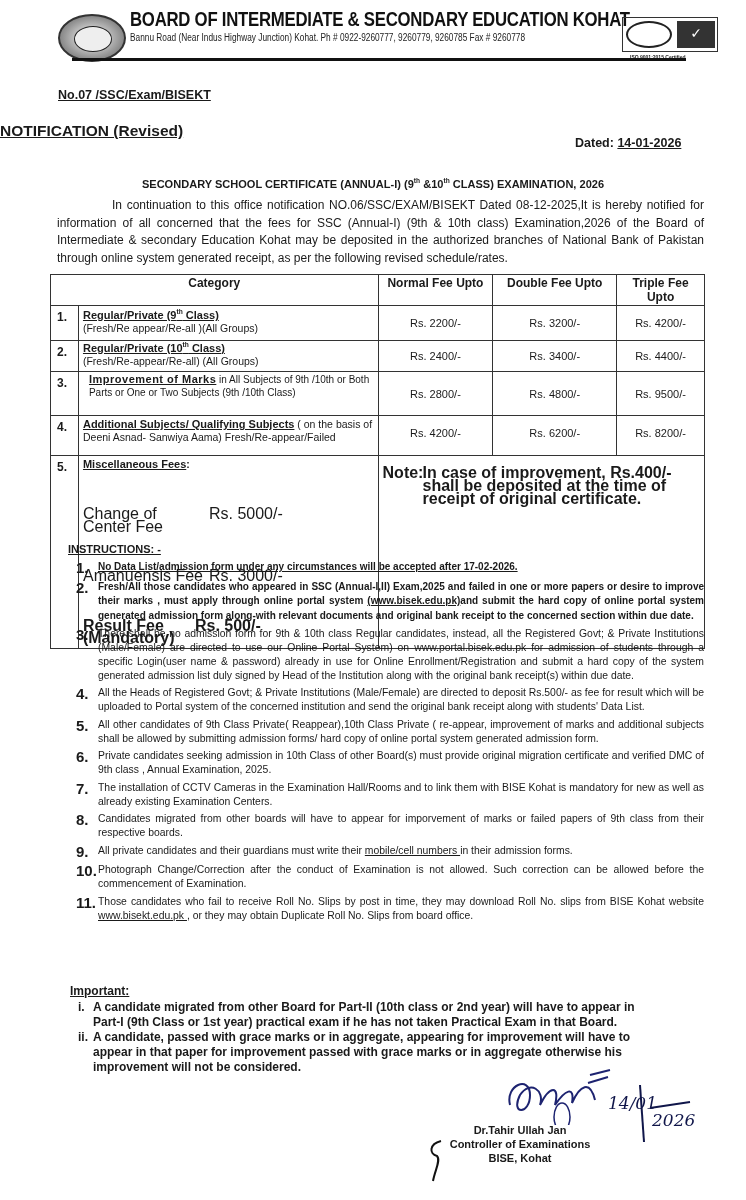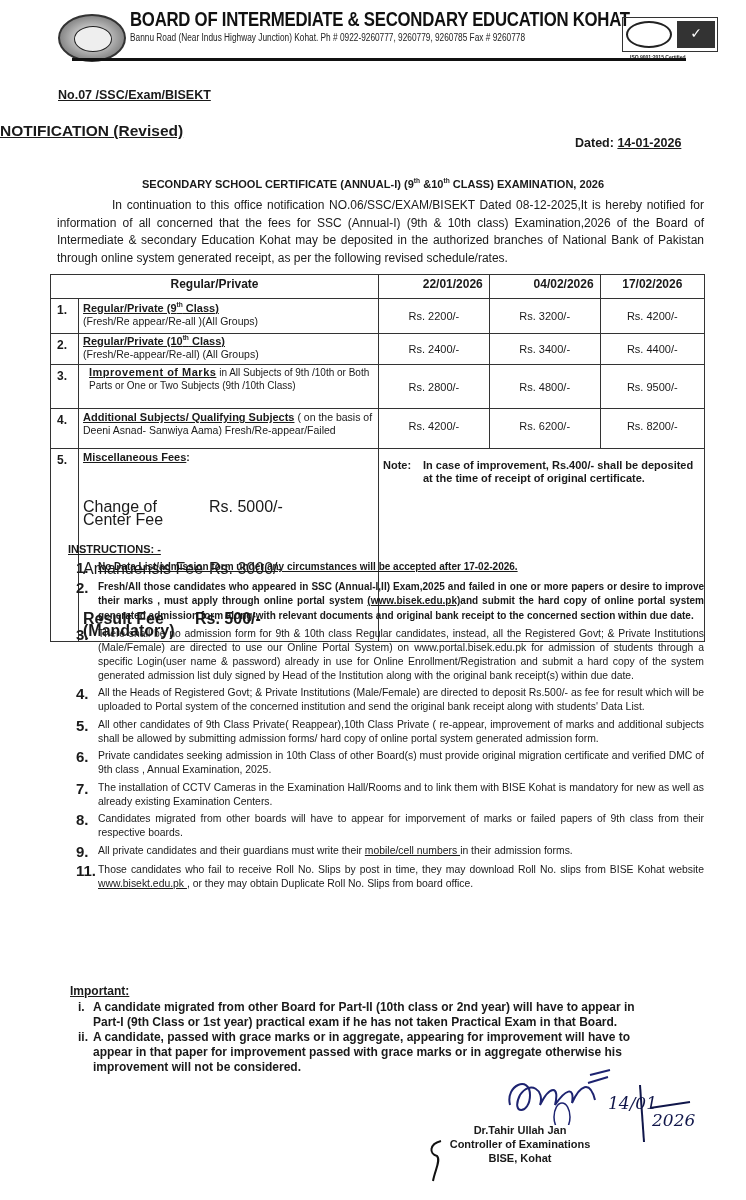--- a/index.html
+++ b/index.html
@@ -38,21 +38,21 @@
   table.fees { position: absolute; left: 50px; top: 274px; width: 655px; border-collapse: collapse; font-size: 10.5px; }
   table.fees td { border: 1.5px solid #333; vertical-align: top; }
   .th { font-weight: bold; font-size: 12px; text-align: center; padding: 1px 2px; }
   .thd { font-weight: bold; font-size: 12px; text-align: center; padding: 2px 2px 0 2px; }
   .num { width: 28px; font-size: 12px; font-weight: bold; padding: 4px 0 0 6px; }
   .cat { width: 300px; padding: 3px 4px; line-height: 13px; }
   .cat .label { font-weight: bold; text-decoration: underline; font-size: 11px; }
   .fee { text-align: center; vertical-align: middle !important; font-size: 11px; }
   .misc-row { display: flex; line-height: 12.5px; font-size: 16px; margin-top: 37px; }
   .misc-row span:first-child { width: 126px; }
-  .note-cell { padding: 10px 6px 0 4px; font-weight: bold; font-size: 11px; line-height: 13px; }
+  .note-cell { padding: 10px 6px 0 4px; font-weight: bold; font-size: 16px; line-height: 13px; }
   .note-flex { display: flex; }
   .note-flex .nl { width: 40px; flex-shrink: 0; }
 
   
   .instr-head { left: 68px; top: 543px; font-size: 11px; font-weight: bold; }
   .instr-list { left: 76px; top: 560px; width: 628px; }
   .item { display: flex; margin-bottom: 3.5px; }
   .item .n { width: 22px; flex-shrink: 0; font-size: 15px; font-weight: bold; line-height: 16px; }
   .item .t { font-size: 10.8px; line-height: 14px; text-align: justify; flex: 1; }
   .item .t.bold { font-weight: bold; font-size: 10px; line-height: 14.5px; }
@@ -90,25 +90,25 @@
 </div>
 
 <div class="abs notif-title">
   <span class="ul">NOTIFICATION (Revised)</span>
 </div>
 <div class="abs exam-title"><span>SECONDARY SCHOOL CERTIFICATE (ANNUAL-I) (9</span><sup>th</sup><span> &amp;10</span><sup>th</sup><span> CLASS) EXAMINATION, 2026</span></div>
 <div class="abs intro">In continuation to this office notification NO.06/SSC/EXAM/BISEKT Dated 08-12-2025,It is hereby notified for information of all concerned that the fees for SSC (Annual-I)  (9th &amp; 10th class) Examination,2026 of the Board of Intermediate &amp; secondary Education Kohat may be deposited in the authorized branches of National Bank of Pakistan through online system generated receipt, as per the following revised schedule/rates.</div>
 
 <table class="fees">
   <tbody>
-  <tr style="height:24px">
-    <td colspan="2" class="thd">Regular/Private</td>
-    <td class="thd" style="text-align:right;padding-right:6px">22/01/2026</td>
-    <td class="thd" style="text-align:right;padding-right:6px">04/02/2026</td>
-    <td class="thd">17/02/2026</td>
+      <tr style="height:17px">
+    <td colspan="2" class="th">Category</td>
+    <td class="th" style="width:115px">Normal Fee Upto</td>
+    <td class="th" style="width:124px">Double Fee Upto</td>
+    <td class="th" style="width:88px">Triple Fee Upto</td>
   </tr>
   <tr style="height:35px">
     <td class="num">1.</td>
     <td class="cat">
       <span class="label">Regular/Private (9<sup>th</sup> Class)</span><br>
       <span>(Fresh/Re appear/Re-all )(All Groups)</span>
     </td>
     <td class="fee">Rs. 2200/-</td>
     <td class="fee">Rs. 3200/-</td>
     <td class="fee">Rs. 4200/-</td>
@@ -200,20 +200,24 @@
   </div>
   <div class="item">
     <span class="n">8.</span>
     <span class="t narrow">Candidates migrated from other boards will have to appear for imporvement of marks or failed papers of 9th class from their respective boards.</span>
   </div>
   <div class="item">
     <span class="n">9.</span>
     <span class="t narrow"><span>All private candidates and their guardians must write their </span><span class="ul">mobile/cell numbers </span><span>in their admission forms.</span></span>
   </div>
   <div class="item">
+    <span class="n">10.</span>
+    <span class="t narrow">Photograph Change/Correction after the conduct of Examination is not allowed. Such correction can be allowed before the commencement of Examination.</span>
+  </div>
+  <div class="item">
     <span class="n">11.</span>
     <span class="t narrow"><span>Those candidates who fail to receive Roll No. Slips by post in time, they may download Roll No. slips from BISE Kohat website </span><a class="ul" style="color:inherit">www.bisekt.edu.pk </a><span>, or they may obtain Duplicate Roll No. Slips from board office.</span></span>
   </div>
 </div>
 
 <div class="abs important-head">Important:</div>
 <div class="abs imp-list">
   <div class="imp">
     <span class="rn">i.</span>
     <span>A candidate migrated from other Board for Part-II (10th class or 2nd year) will have to appear in Part-I (9th Class or 1st year) practical exam if he has not taken Practical Exam in that Board.</span>

